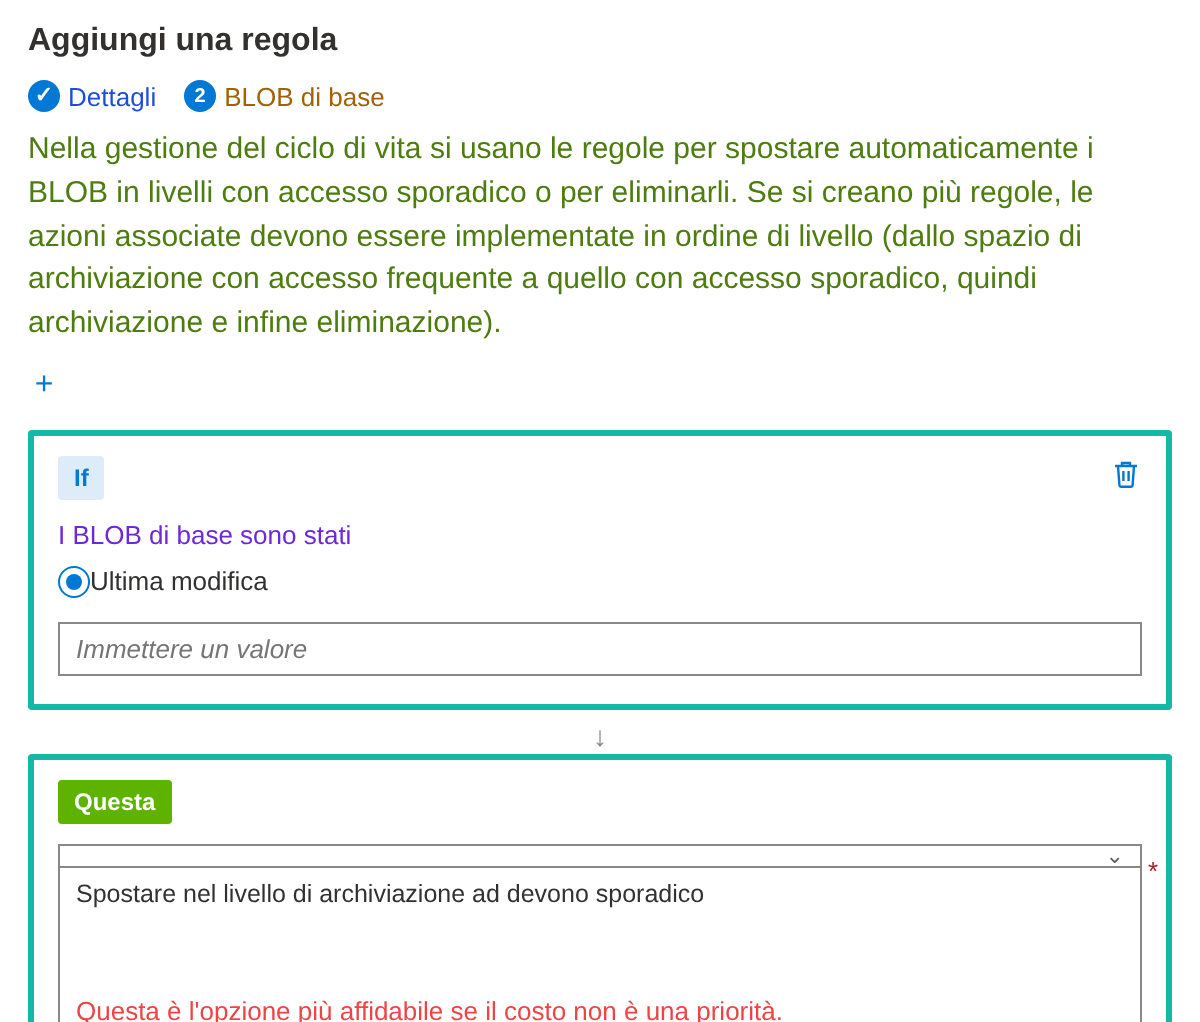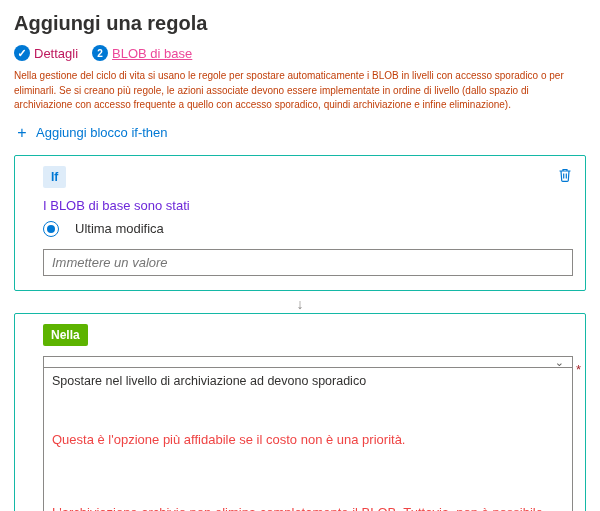--- a/index.html
+++ b/index.html
@@ -1,33 +1,33 @@
 <!DOCTYPE html>
 <html><head>
 <meta charset="utf-8">
 <style>
   * { box-sizing: border-box; margin: 0; padding: 0; }
   body { font-family: "Segoe UI", Arial, sans-serif; font-size: 13px; color: #323130; background: #fff; width: 600px; padding: 12px 14px 20px 14px; }
-  .page-title { font-size: 20px; font-weight: 600; margin-bottom: 10px; color: #323130; }
+  .page-title { font-size: 16px; font-weight: 600; margin-bottom: 10px; color: #323130; }
   .stepper { display: flex; align-items: center; gap: 14px; margin-bottom: 8px; }
   .step { display: flex; align-items: center; gap: 4px; font-size: 13px; }
   .step-circle { width: 16px; height: 16px; border-radius: 50%; background: #0078d4; color: #fff; display: flex; align-items: center; justify-content: center; font-size: 10px; font-weight: bold; }
-  .step-label-done { color: #be185d; }
-  .step-label-active { color: #ec4899; text-decoration: underline; }
+  .step-label-done { color: #1d4ed8; }
+  .step-label-active { color: #a16207; }
   .check { font-size: 11px; line-height: 1; }
-  .intro { font-size: 10px; color: #c2410c; line-height: 1.45; margin-bottom: 8px; }
+  .intro { font-size: 15px; color: #4d7c0f; line-height: 1.45; margin-bottom: 8px; }
   .add-link { display: flex; align-items: center; gap: 6px; color: #0078d4; cursor: pointer; font-size: 13px; margin-bottom: 10px; background:none; border:none; padding:4px 0; }
   .plus-icon { width:16px; height:16px; display:flex; align-items:center; justify-content:center; color:#0078d4; font-size:16px; font-weight:400; }
-  .panel { border: 1px solid #14b8a6; border-radius:2px; padding: 10px 12px 14px 28px; margin-bottom: 4px; }
+  .panel { border: 3px solid #14b8a6; border-radius:2px; padding: 10px 12px 14px 12px; margin-bottom: 4px; }
   .panel-head { display:flex; align-items:center; justify-content:space-between; margin-bottom:10px; }
   .badge-if { background:#deecf9; color:#0078d4; font-weight:600; font-size:12px; padding:4px 8px; border-radius:2px; }
   .trash { color:#0078d4; cursor:pointer; }
   .trash svg { width:16px; height:16px; }
   .section-label { font-size:13px; color:#6d28d9; margin:4px 0 8px 0; }
-  .radio-row { display:flex; align-items:center; gap:16px; margin-bottom:12px; }
+  .radio-row { display:flex; align-items:center; gap:0; margin-bottom:12px; }
   .radio { width:16px; height:16px; border:1px solid #0078d4; border-radius:50%; display:flex; align-items:center; justify-content:center; cursor:pointer; }
   .radio-dot { width:8px; height:8px; border-radius:50%; background:#0078d4; }
   .field-label { font-size:13px; color:#323130; margin-bottom:4px; }
   .req { color:#a4262c; }
   .text-input { width:100%; border:1px solid #8a8886; padding:5px 8px; font-size:13px; color:#701a75; font-style:italic; background:#fff; }
   .arrow-down { text-align:center; color:#8a8886; font-size:14px; line-height:1; padding:2px 0; }
   .badge-then { background:#5db300; color:#fff; font-weight:600; font-size:12px; padding:4px 8px; border-radius:2px; display:inline-block; margin-bottom:10px; }
   .dropdown-wrap { position:relative; }
   .dropdown-field { width:100%; border:1px solid #8a8886; background:#fff; padding:5px 26px 5px 8px; font-size:13px; color:#323130; cursor:pointer; position:relative; }
   .chevron { position:absolute; right:8px; top:50%; transform:translateY(-50%); color:#605e5c; font-size:11px; pointer-events:none; }
@@ -52,21 +52,20 @@
   <div class="step">
     <span class="step-circle">2</span>
     <span class="step-label-active">BLOB di base</span>
   </div>
 </div>
 
 <div class="intro">Nella gestione del ciclo di vita si usano le regole per spostare automaticamente i BLOB in livelli con accesso sporadico o per eliminarli. Se si creano più regole, le azioni associate devono essere implementate in ordine di livello (dallo spazio di archiviazione con accesso frequente a quello con accesso sporadico, quindi archiviazione e infine eliminazione).</div>
 
 <button class="add-link">
   <span class="plus-icon">+</span>
-  <span>Aggiungi blocco if-then</span>
 </button>
 
 <div class="panel">
   <div class="panel-head">
     <span class="badge-if">If</span>
     <span class="trash">
       <svg viewBox="0 0 16 16" fill="none" stroke="currentColor" stroke-width="1.2">
         <path d="M2.5 4h11M6 4V2.5h4V4M4 4l.7 9.5a1 1 0 0 0 1 .9h4.6a1 1 0 0 0 1-.9L12 4M6.7 6.5v5M9.3 6.5v5"></path>
       </svg>
     </span>
@@ -77,21 +76,21 @@
         <span class="radio-dot"></span>
       </span>
     <span>Ultima modifica</span>
   </div>
   <input type="text" class="text-input" placeholder="Immettere un valore" style="">
 </div>
 
 <div class="arrow-down">↓</div>
 
 <div class="panel" style="position:relative; padding-bottom:0;">
-  <span class="badge-then">Nella</span>
+  <span class="badge-then">Questa</span>
 
   <div class="dropdown-wrap">
     <div class="dropdown-field">
       <span class="chevron">⌄</span>
     </div>
     <span class="outer-req">*</span>
 
     <div class="options">
       <div class="option">
         <div class="opt-title">Spostare nel livello di archiviazione ad devono sporadico</div>

